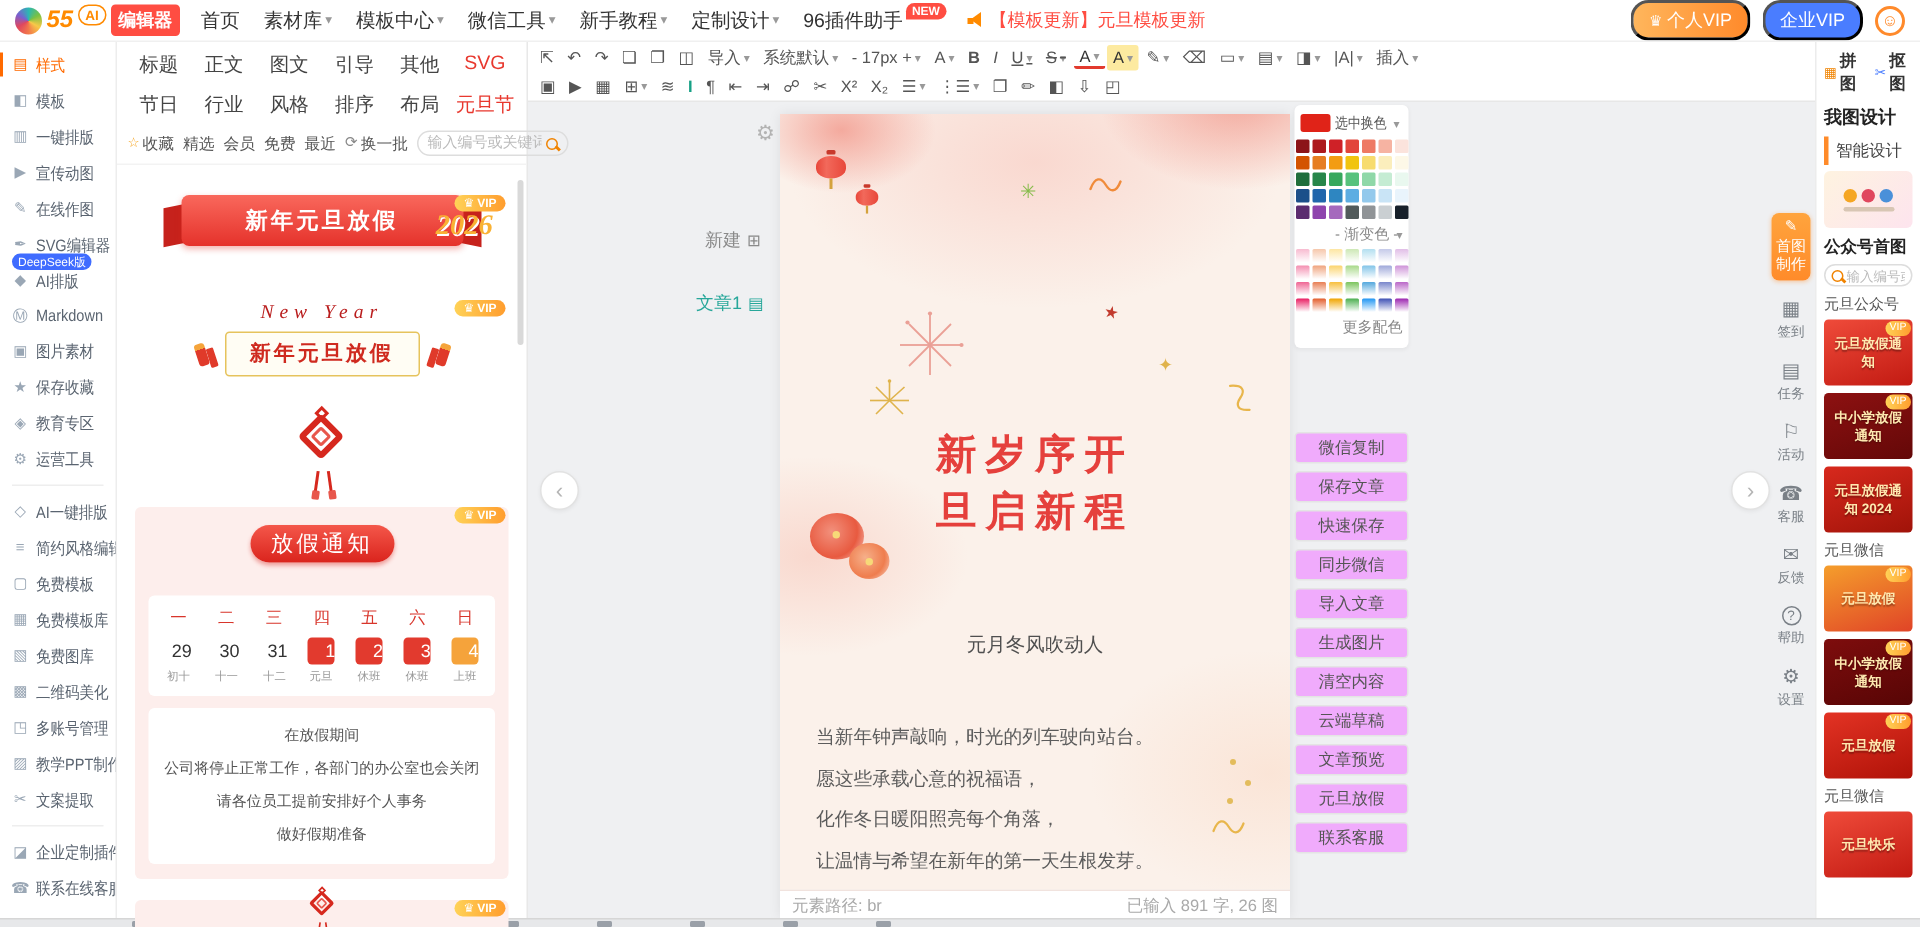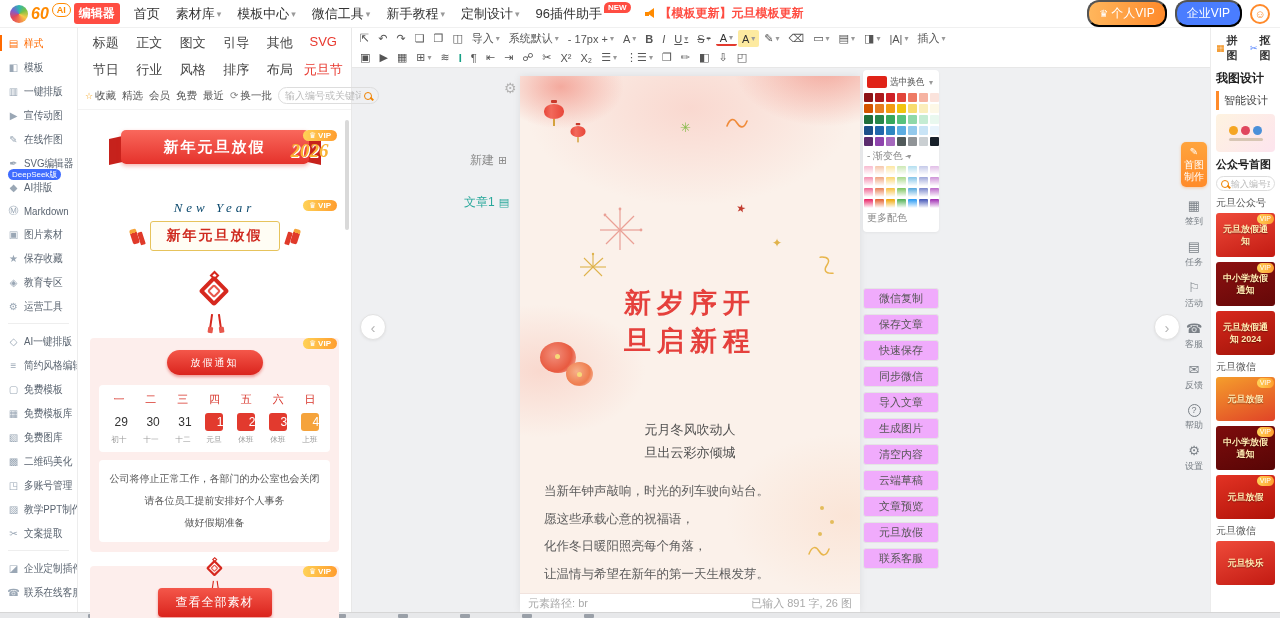--- a/index.html
+++ b/index.html
@@ -11,21 +11,21 @@
 .navbar{position:absolute;left:0;top:0;width:1280px;height:28px;background:#fff;border-bottom:1px solid #f0f0f0;display:flex;align-items:center;gap:14px;padding:0 10px;font-size:13px;z-index:60;}
 .logo{display:flex;align-items:center;gap:3px;cursor:pointer;}
 .logo-orb{width:18px;height:18px;border-radius:50%;background:conic-gradient(#2bb7b3,#7ac143,#f7c948,#f2784b,#e0475e,#7a5fd0,#2bb7b3);}
 .logo-96{color:#ff8a00;font-weight:bold;font-style:italic;font-size:16px;}
 .logo-ai{border:1px solid #ff8a00;color:#ff8a00;font-size:9px;font-weight:bold;border-radius:7px;padding:0 4px;line-height:12px;transform:translateY(-4px);}
 .logo-txt{background:#ff4d42;color:#fff;font-weight:bold;font-size:12px;border-radius:3px;padding:2px 5px;}
 .nav-menu{display:flex;align-items:center;gap:16px;}
 .nav-item{color:#333;cursor:pointer;display:flex;align-items:center;gap:2px;white-space:nowrap;}
 .nav-item .caret{color:#999;font-size:9px;}
 .nav-new{background:#ff4d42;color:#fff;font-size:8px;font-weight:bold;border-radius:6px 6px 6px 0;padding:1px 4px;transform:translateY(-6px);margin-left:-12px;}
-.announce-wrap{display:flex;align-items:center;gap:4px;font-weight:bold;}
+.announce-wrap{display:flex;align-items:center;gap:4px;}
 .speaker{position:relative;width:11px;height:11px;flex:none;}
 .speaker::before{content:"";position:absolute;left:0;top:3.5px;width:4px;height:4px;background:#ff8a00;}
 .speaker::after{content:"";position:absolute;left:2px;top:0;border:5.5px solid transparent;border-right:7px solid #ff8a00;border-left:0;}
 .announce{color:#ff4d42;font-size:12px;white-space:nowrap;}
 .nav-right{margin-left:auto;display:flex;align-items:center;gap:8px;}
 .vip-personal{background:linear-gradient(90deg,#ffb65c,#ff8a2b);color:#fff;font-size:12px;padding:3px 10px;border-radius:12px;display:flex;gap:3px;align-items:center;cursor:pointer;white-space:nowrap;}
 .vip-personal .crown{font-size:10px;}
 .vip-enterprise{background:#4a7dff;color:#fff;font-size:12px;padding:3px 10px;border-radius:12px;cursor:pointer;white-space:nowrap;}
 .chat-ic{width:20px;height:20px;border-radius:50%;border:2px solid #ff8a2b;color:#ff8a2b;font-size:11px;display:flex;align-items:center;justify-content:center;cursor:pointer;}
 
@@ -59,36 +59,36 @@
 .tpl-scrollbar{position:absolute;right:2px;top:10px;width:4px;height:110px;background:#d9d9d9;border-radius:2px;cursor:pointer;}
 .tpl-card{position:relative;margin-bottom:6px;cursor:pointer;}
 .vip-badge{position:absolute;top:0;right:2px;background:linear-gradient(90deg,#ffd257,#ff9d2e);color:#fff;font-size:8px;font-weight:bold;border-radius:8px;padding:1px 6px;display:flex;align-items:center;gap:2px;z-index:3;}
 .vip-badge::before{content:"♛";font-size:8px;}
 .ribbon-wrap{margin:14px auto 4px;position:relative;width:212px;height:34px;}
 .ribbon{position:absolute;inset:0 12px;background:linear-gradient(180deg,#f9685c,#e5322b);border-radius:5px;color:#fff;font-weight:bold;font-size:15px;letter-spacing:2px;display:flex;align-items:center;justify-content:center;box-shadow:0 2px 4px rgba(224,40,30,.35);z-index:1;}
 .ribbon-wrap::before,.ribbon-wrap::after{content:"";position:absolute;top:7px;width:18px;height:26px;background:#c6221c;}
 .ribbon-wrap::before{left:0;transform:skewY(-12deg);}
 .ribbon-wrap::after{right:0;transform:skewY(12deg);}
 .ribbon-year{position:absolute;right:-8px;top:10px;font-style:italic;font-weight:bold;font-size:19px;color:#f9b234;font-family:"Liberation Serif","DejaVu Serif",serif;z-index:2;text-shadow:1px 1px 0 #fff;}
-.ny-script{text-align:center;color:#0c4a6e;font-style:italic;font-family:"Liberation Serif","DejaVu Serif",serif;font-size:13px;letter-spacing:4px;margin-top:12px;}
+.ny-script{text-align:center;color:#b91c1c;font-style:italic;font-family:"Liberation Serif","DejaVu Serif",serif;font-size:13px;letter-spacing:4px;margin-top:12px;}
 .ny-row{display:flex;align-items:center;justify-content:center;gap:12px;margin-top:5px;}
 .ny-box{border:1px solid #e6c35c;background:#fffdf4;color:#cf2a1f;font-weight:bold;font-size:14px;letter-spacing:2px;padding:5px 16px;border-radius:3px;}
 .cracker{width:7px;height:15px;background:linear-gradient(180deg,#f5a43b 0 25%,#e03a2a 25%);border-radius:2px;transform:rotate(-18deg);box-shadow:6px 4px 0 -1px #e03a2a;flex:none;}
 .cracker.r{transform:rotate(18deg) scaleX(-1);}
 .knot-card{height:64px;display:flex;align-items:center;justify-content:center;}
 .knot{position:relative;width:40px;height:40px;}
 .knot-d{position:absolute;left:8px;top:2px;width:22px;height:22px;border:4px solid #d6281e;transform:rotate(45deg);border-radius:3px;}
 .knot-d::after{content:"";position:absolute;inset:2px;border:2px solid #e8574c;border-radius:2px;}
 .knot-top{position:absolute;left:16px;top:-6px;width:7px;height:7px;border:2px solid #d6281e;transform:rotate(45deg);}
 .tassel{position:absolute;bottom:-12px;width:2px;height:16px;background:#d6281e;}
 .tassel.t1{left:15px;transform:rotate(8deg);}
 .tassel.t2{left:24px;transform:rotate(-8deg);}
 .tassel::after{content:"";position:absolute;bottom:-3px;left:-1.5px;width:5px;height:6px;background:#e8574c;border-radius:1px;}
 .notice-card{background:#fdeeec;border-radius:4px;padding:9px 9px 10px;margin-top:8px;}
-.holiday-btn{display:block;margin:3px auto 10px;width:96px;height:25px;border-radius:13px;background:linear-gradient(180deg,#f4574a,#da241d);color:#fff;font-size:10px;letter-spacing:2px;border:0;box-shadow:0 2px 3px rgba(218,36,29,.4);cursor:pointer;}
+.holiday-btn{display:block;margin:3px auto 22px;width:96px;height:25px;border-radius:13px;background:linear-gradient(180deg,#f4574a,#da241d);color:#fff;font-size:15px;letter-spacing:2px;border:0;box-shadow:0 2px 3px rgba(218,36,29,.4);cursor:pointer;}
 .calendar{background:#fff;border-radius:4px;padding:7px 4px 6px;}
 .cal-head{display:grid;grid-template-columns:repeat(7,1fr);text-align:center;color:#d8352b;font-size:11px;margin-bottom:6px;}
 .cal-days{display:grid;grid-template-columns:repeat(7,1fr);}
 .cal-day{display:flex;flex-direction:column;align-items:center;gap:2px;}
 .cal-num{font-size:12px;color:#333;width:18px;height:18px;line-height:18px;text-align:right;border-radius:3px;}
 .cal-num.hl-red{background:#e23a2e;color:#fff;}
 .cal-num.hl-orange{background:#f5a33b;color:#fff;}
 .cal-sub{font-size:9px;color:#999;transform:scale(.85);}
 .notice-text{background:#fff;border-radius:4px;margin-top:8px;padding:8px 4px;text-align:center;}
 .notice-text p{font-size:10px;color:#555;line-height:22px;white-space:nowrap;}
@@ -160,21 +160,21 @@
 
 
 .action-panel{position:absolute;left:511px;top:2px;width:76px;}
 .picker{background:#fff;border-radius:4px;padding:5px 4px 4px;box-shadow:0 1px 3px rgba(0,0,0,.05);}
 .pick-row{display:flex;align-items:center;gap:3px;margin-bottom:4px;}
 .pick-swatch{width:20px;height:12px;border-radius:2px;flex:none;cursor:pointer;}
 .pick-lb{font-size:10px;color:#555;transform:scaleX(.86);transform-origin:left;white-space:nowrap;}
 .pick-caret{font-size:8px;color:#999;margin-left:-4px;}
 .grid7{display:grid;grid-template-columns:repeat(7,9px);gap:2px;justify-content:center;margin-bottom:3px;}
 .sw{width:9px;height:9px;border-radius:1px;cursor:pointer;}
-.grad-lb,.more-lb{font-size:10px;color:#888;text-align:left;margin:3px 0;cursor:pointer;white-space:nowrap;font-family:Liberation Serif, serif;}
+.grad-lb,.more-lb{font-size:10px;color:#888;text-align:right;margin:3px 0;cursor:pointer;white-space:nowrap;}
 .act-list{margin-top:56px;}
 .act-btn{display:block;width:100%;height:21px;margin-top:5px;background:#f0abfc;border:1px solid #e4e4e4;border-radius:3px;font-size:11px;color:#555;cursor:pointer;font-family:inherit;}
 
 
 .right-strip{position:absolute;left:1178px;top:28px;width:32px;height:584px;display:flex;flex-direction:column;align-items:center;z-index:55;}
 .maker-badge{margin-top:114px;width:26px;background:linear-gradient(180deg,#ffa43d,#ff8b2a);border-radius:5px;color:#fff;text-align:center;padding:4px 2px;font-size:10px;line-height:12px;cursor:pointer;box-shadow:0 1px 3px rgba(255,139,42,.4);}
 .maker-badge .ic{display:block;font-size:10px;margin-bottom:1px;}
 .strip-item{margin-top:12px;display:flex;flex-direction:column;align-items:center;gap:2px;cursor:pointer;}
 .strip-ic{font-size:13px;color:#7a8087;line-height:14px;}
 .strip-ic.circled{border:1.2px solid #7a8087;border-radius:50%;width:13px;height:13px;line-height:11px;font-size:9px;text-align:center;}
@@ -207,21 +207,21 @@
 .tb-dot{width:10px;height:4px;margin-top:1px;background:#9aa0a8;border-radius:1px;cursor:pointer;}
 </style>
 </head>
 <body>
 
 <div class="app">
 
   <header class="navbar">
     <div class="logo">
       <span class="logo-orb"></span>
-      <span class="logo-96">60</span>
+      <span class="logo-96">55</span>
       <span class="logo-ai">AI</span>
       <span class="logo-txt">编辑器</span>
     </div>
     <nav class="nav-menu">
         <div class="nav-item">首页</div>
         <div class="nav-item">素材库<span class="caret">▾</span></div>
         <div class="nav-item">模板中心<span class="caret">▾</span></div>
         <div class="nav-item">微信工具<span class="caret">▾</span></div>
         <div class="nav-item">新手教程<span class="caret">▾</span></div>
         <div class="nav-item">定制设计<span class="caret">▾</span></div>
@@ -452,20 +452,21 @@
                 <span class="cal-num hl-red">3</span>
                 <span class="cal-sub">休班</span>
               </div>
               <div class="cal-day">
                 <span class="cal-num hl-orange">4</span>
                 <span class="cal-sub">上班</span>
               </div>
             </div>
         </div>
         <div class="notice-text">
+            <p>在放假期间</p>
             <p>公司将停止正常工作，各部门的办公室也会关闭</p>
             <p>请各位员工提前安排好个人事务</p>
             <p>做好假期准备</p>
           </div>
       </div>
 
       <div class="tpl-card viewall-card">
         <span class="vip-badge">VIP</span>
         <div class="knot">
           <span class="knot-top"></span>
@@ -694,21 +695,20 @@
         <svg class="dec sq3" width="22" height="14" viewBox="0 0 22 14">
             <path d="M1 10 C4 2, 8 2, 11 7 S18 13, 21 5" stroke="#e8b64c" fill="none" stroke-width="1.5" stroke-linecap="round"></path>
           </svg>
 
         <div class="art-title">
           <div>新岁序开</div>
           <div>旦启新程</div>
         </div>
         <div class="art-sub">
           <div>元月冬风吹动人</div>
-          <div>旦出云彩亦倾城</div>
         </div>
         <div class="art-body">
             <p>当新年钟声敲响，时光的列车驶向站台。</p>
             <p>愿这些承载心意的祝福语，</p>
             <p>化作冬日暖阳照亮每个角落，</p>
             <p>让温情与希望在新年的第一天生根发芽。</p>
           </div>
         <div class="art-status">
           <span><span>元素路径:</span> <span>br</span></span>
           <span>已输入 891 字, 26 图</span>

